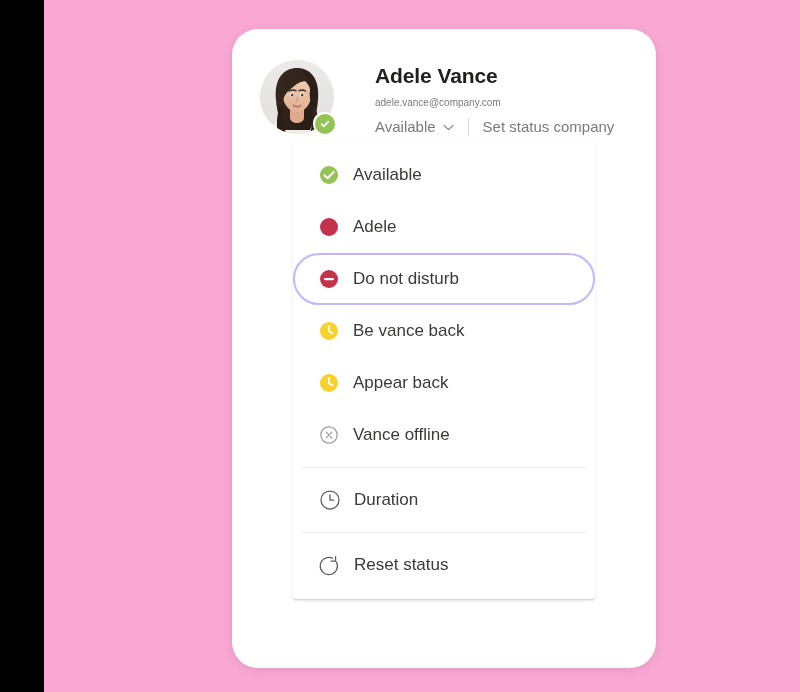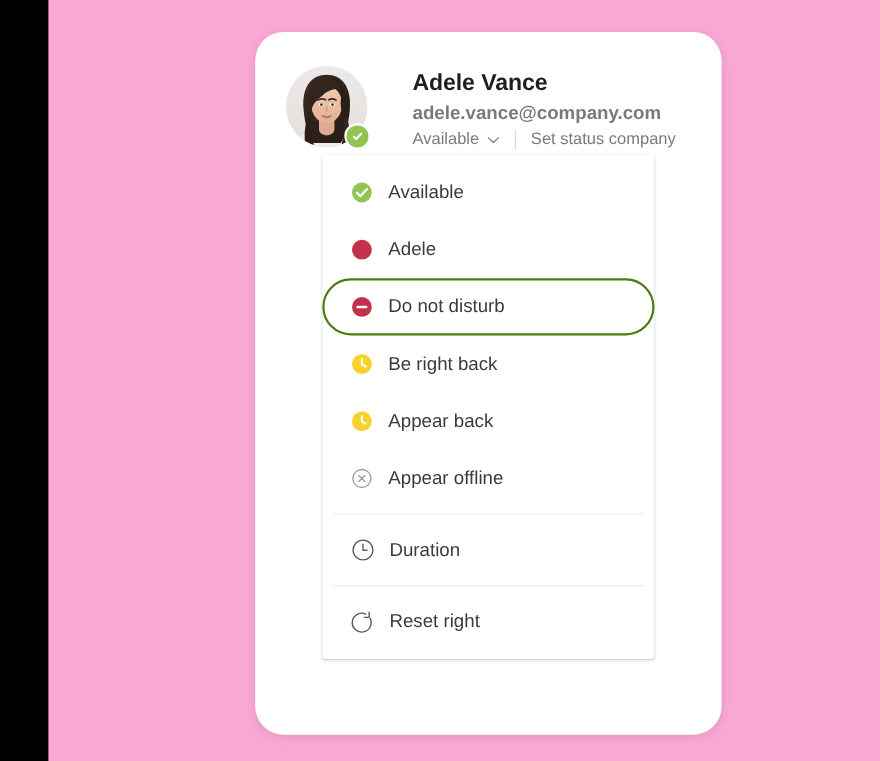--- a/index.html
+++ b/index.html
@@ -95,26 +95,25 @@
   .user-name {
     font-size: 21px;
     font-weight: bold;
     color: #201f1e;
     letter-spacing: -0.1px;
     line-height: 26px;
     white-space: nowrap;
   }
 
   .user-email {
-    font-size: 17px;
+    font-size: 10px;
     color: #7a7a7a;
     line-height: 23px;
     margin-top: 2px;
     white-space: nowrap;
-    font-weight: bold;
   }
 
   .status-row {
     display: flex;
     align-items: center;
     margin-top: 2px;
     line-height: 22px;
     white-space: nowrap;
   }
   .status-current {
@@ -156,21 +155,21 @@
     display: flex;
     align-items: center;
     height: 52px;
     padding-left: 26px;
     box-sizing: border-box;
     cursor: pointer;
     background: transparent;
   }
 
   .menu-item.focused {
-    border: 2px solid #4d7c0f;
+    border: 2px solid #c4b5fd;
     border-radius: 26px;
     height: 52px;
     padding-left: 24px;
     background: #ffffff;
   }
 
   .mi-icon {
     width: 20px;
     height: 20px;
     flex: 0 0 20px;
@@ -314,41 +313,41 @@
         <span class="mi-label">Do not disturb</span>
       </div>
 
       <div class="menu-item">
         <span class="mi-icon">
           <svg width="20" height="20" viewBox="0 0 20 20" aria-hidden="true">
             <circle cx="10" cy="10" r="9" fill="#f8d22a"></circle>
             <path d="M10 5.2 L10 10.3 L13.4 12.2" stroke="#ffffff" stroke-width="1.9" fill="none" stroke-linecap="round" stroke-linejoin="round"></path>
           </svg>
         </span>
-        <span class="mi-label">Be right back</span>
+        <span class="mi-label">Be vance back</span>
       </div>
 
       <div class="menu-item">
         <span class="mi-icon">
           <svg width="20" height="20" viewBox="0 0 20 20" aria-hidden="true">
             <circle cx="10" cy="10" r="9" fill="#f8d22a"></circle>
             <path d="M10 5.2 L10 10.3 L13.4 12.2" stroke="#ffffff" stroke-width="1.9" fill="none" stroke-linecap="round" stroke-linejoin="round"></path>
           </svg>
         </span>
         <span class="mi-label">Appear back</span>
       </div>
 
       <div class="menu-item">
         <span class="mi-icon">
           <svg width="20" height="20" viewBox="0 0 20 20" aria-hidden="true">
             <circle cx="10" cy="10" r="8.2" fill="none" stroke="#9e9b99" stroke-width="1.2"></circle>
             <path d="M7.2 7.2 L12.8 12.8 M12.8 7.2 L7.2 12.8" stroke="#9e9b99" stroke-width="1.2" stroke-linecap="round"></path>
           </svg>
         </span>
-        <span class="mi-label">Appear offline</span>
+        <span class="mi-label">Vance offline</span>
       </div>
 
       <div class="menu-divider"></div>
 
       <div class="menu-item">
         <span class="mi-icon big">
           <svg width="22" height="22" viewBox="0 0 22 22" aria-hidden="true">
             <circle cx="11" cy="11" r="9" fill="none" stroke="#5c5a58" stroke-width="1.25"></circle>
             <path d="M11 5.8 L11 11.2 L14.6 11.2" stroke="#5c5a58" stroke-width="1.25" fill="none" stroke-linecap="round" stroke-linejoin="round"></path>
           </svg>
@@ -358,18 +357,18 @@
 
       <div class="menu-divider"></div>
 
       <div class="menu-item">
         <span class="mi-icon big">
           <svg width="22" height="22" viewBox="0 0 22 22" aria-hidden="true">
             <path d="M16.4 6.2 A8.6 8.6 0 1 0 18.1 11.6" stroke="#5c5a58" stroke-width="1.25" fill="none" stroke-linecap="round" transform="rotate(-28 11 11)"></path>
             <path d="M16.6 2.6 L16.6 7.2 L12.1 7.2" stroke="#5c5a58" stroke-width="1.25" fill="none" stroke-linecap="round" stroke-linejoin="round"></path>
           </svg>
         </span>
-        <span class="mi-label">Reset right</span>
+        <span class="mi-label">Reset status</span>
       </div>
 
     </div>
   </div>
 </div>
 
 </body></html>

